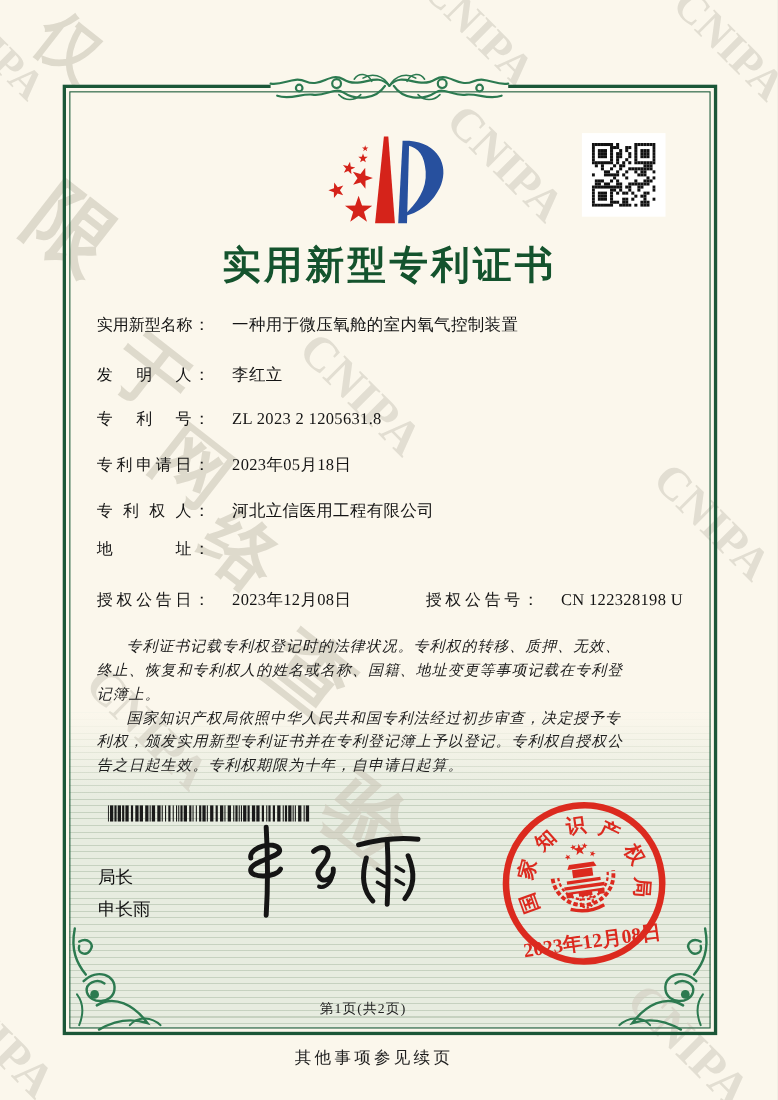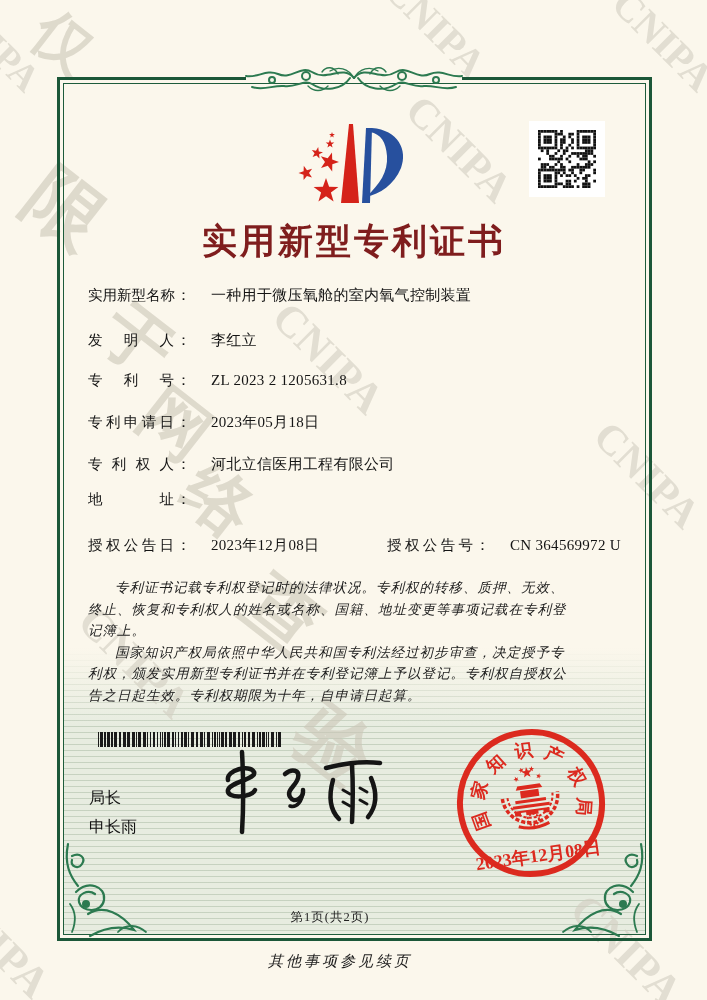--- a/index.html
+++ b/index.html
@@ -19,21 +19,21 @@
   .frame-inner{position:absolute;inset:3px;border:1px solid #1d5c3b;}
   .orn-top{position:absolute;left:354px;top:52px;transform:translateX(-50%);z-index:4;}
   .orn-corner{position:absolute;z-index:4;}
   
   .content{position:absolute;inset:0;z-index:5;}
   .cert-no{position:absolute;left:98px;top:118px;font-size:14.5px;letter-spacing:.5px;color:#1e1e1e;}
   .logo{position:absolute;left:282px;top:118px;}
   .qr-box{position:absolute;left:529px;top:121px;width:76px;height:76px;background:#fff;}
   .qr-box svg{position:absolute;left:9px;top:9px;}
   .title{position:absolute;left:354px;top:218px;transform:translateX(-50%);font-size:35px;
-         font-weight:bold;letter-spacing:3px;white-space:nowrap;color:#7f1d1d;}
+         font-weight:bold;letter-spacing:3px;white-space:nowrap;color:#14532d;}
   .field-row{position:absolute;left:88px;display:flex;align-items:baseline;white-space:nowrap;color:#141414;}
   .flabel{display:inline-flex;justify-content:space-between;width:86px;font-size:14.5px;flex:none;}
   .fcolon{font-size:15px;margin-left:2px;}
   .fvalue{font-size:15px;margin-left:20px;letter-spacing:.3px;}
   .fvalue.fixed{display:inline-block;min-width:176px;}
   .legal{position:absolute;left:88px;top:577px;width:484px;}
   .legal p{margin:0;font-size:13.5px;line-height:21.6px;text-indent:2em;letter-spacing:1px;
            color:#1c1c1c;font-style:italic;}
   .barcode{position:absolute;left:98px;top:732px;}
   .sig-title{position:absolute;left:89px;top:788px;font-size:16px;color:#111;
@@ -46,21 +46,21 @@
         transform:rotate(-8deg);mix-blend-mode:multiply;opacity:.95;}
   .seal-ring{position:absolute;inset:0;border:6px solid #dc1f14;border-radius:50%;box-sizing:border-box;}
   .seal-char{position:absolute;left:50%;top:50%;width:22px;height:22px;margin:-11px 0 0 -11px;
              font-size:18px;font-weight:bold;color:#dc1f14;text-align:center;line-height:22px;}
   .seal-date{position:absolute;left:50%;bottom:9px;transform:translateX(-50%);font-size:18px;
              font-weight:bold;color:#dc1f14;white-space:nowrap;}
   .emblem{position:absolute;left:50%;top:45%;transform:translate(-50%,-50%);}
   .page-no{position:absolute;left:330px;top:909px;transform:translateX(-50%);font-size:12.5px;
            letter-spacing:1px;color:#222;z-index:6;}
   .cont-note{position:absolute;left:340px;top:952px;transform:translateX(-50%);font-size:15px;
-             letter-spacing:3px;font-style:italic;color:#1c1c1c;z-index:6;}
+             letter-spacing:3px;color:#1c1c1c;z-index:6;}
 </style>
 </head>
 <body>
 
 <div id="page">
 
   <div class="band"></div>
   <div class="band-fade"></div>
 
   <div class="wm-layer" id="wm-layer">
@@ -441,21 +441,21 @@
           <span class="fcolon">：</span>
           <span class="fvalue fixed">2023年12月08日</span>
           <span class="flabel">
             <span>授</span>
             <span>权</span>
             <span>公</span>
             <span>告</span>
             <span>号</span>
           </span>
           <span class="fcolon">：</span>
-          <span class="fvalue">CN 364569972 U</span>
+          <span class="fvalue">CN 122328198 U</span>
         </div>
       </div>
 
     <div class="legal" id="legal">
         <p>专利证书记载专利权登记时的法律状况。专利权的转移、质押、无效、终止、恢复和专利权人的姓名或名称、国籍、地址变更等事项记载在专利登记簿上。</p>
         <p>国家知识产权局依照中华人民共和国专利法经过初步审查，决定授予专利权，颁发实用新型专利证书并在专利登记簿上予以登记。专利权自授权公告之日起生效。专利权期限为十年，自申请日起算。</p>
       </div>
 
     <svg class="barcode" id="barcode" width="187" height="15" viewBox="0 0 187 15">
         <rect x="0" y="0" width="1" height="15" fill="#1a1a1a"></rect>

